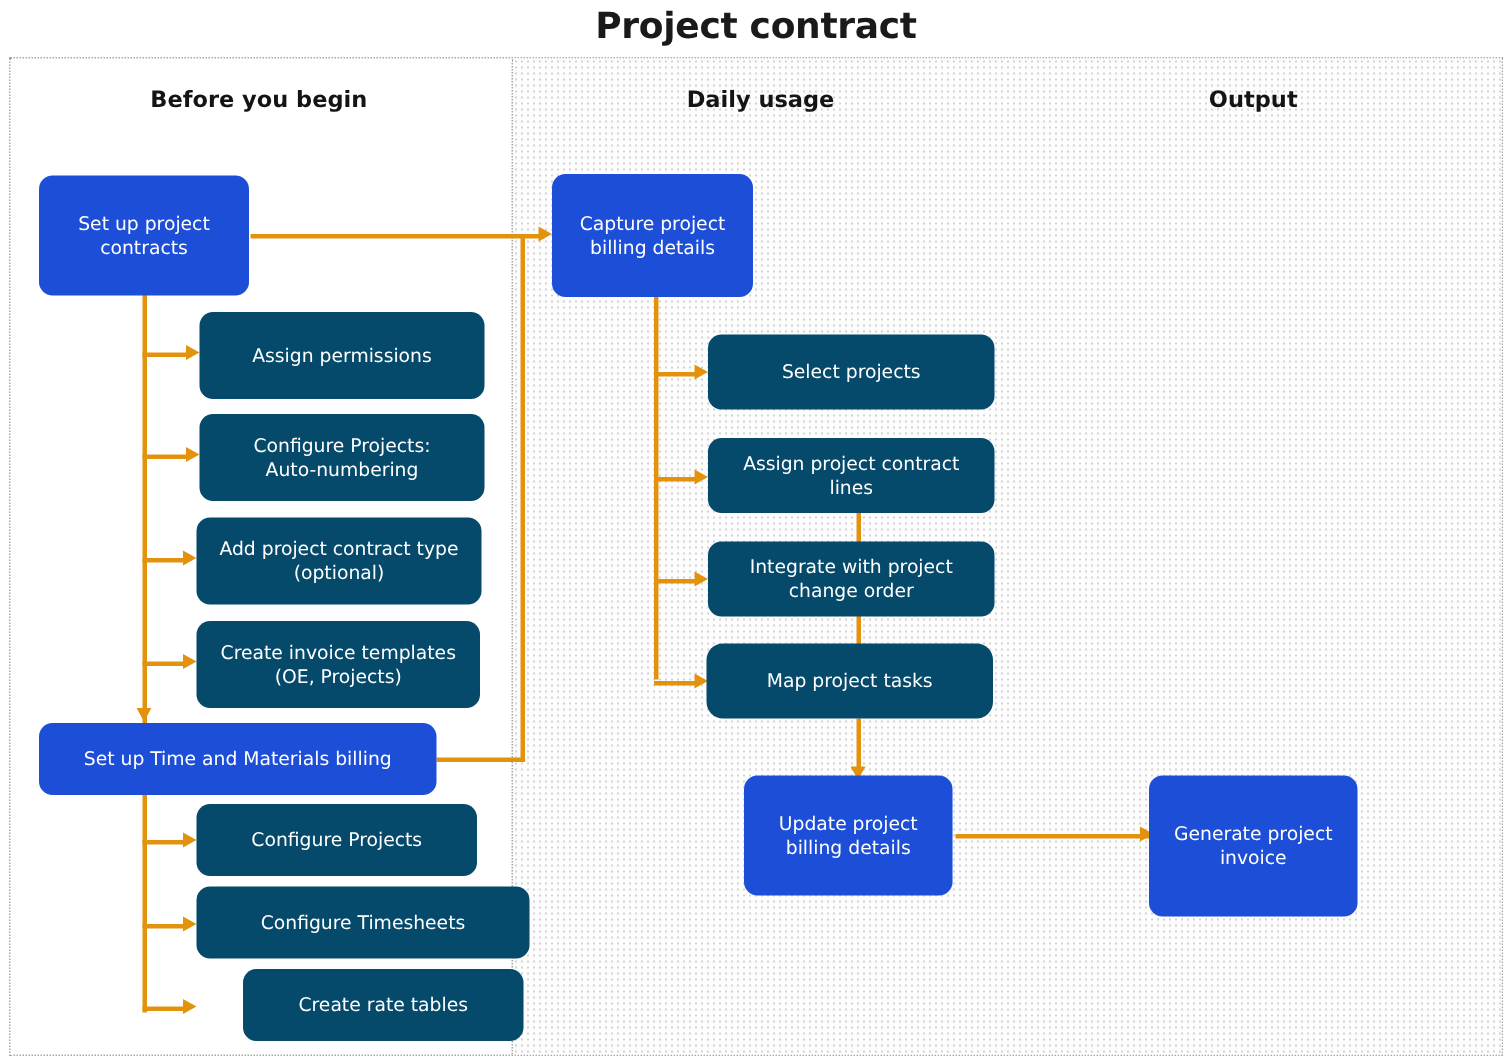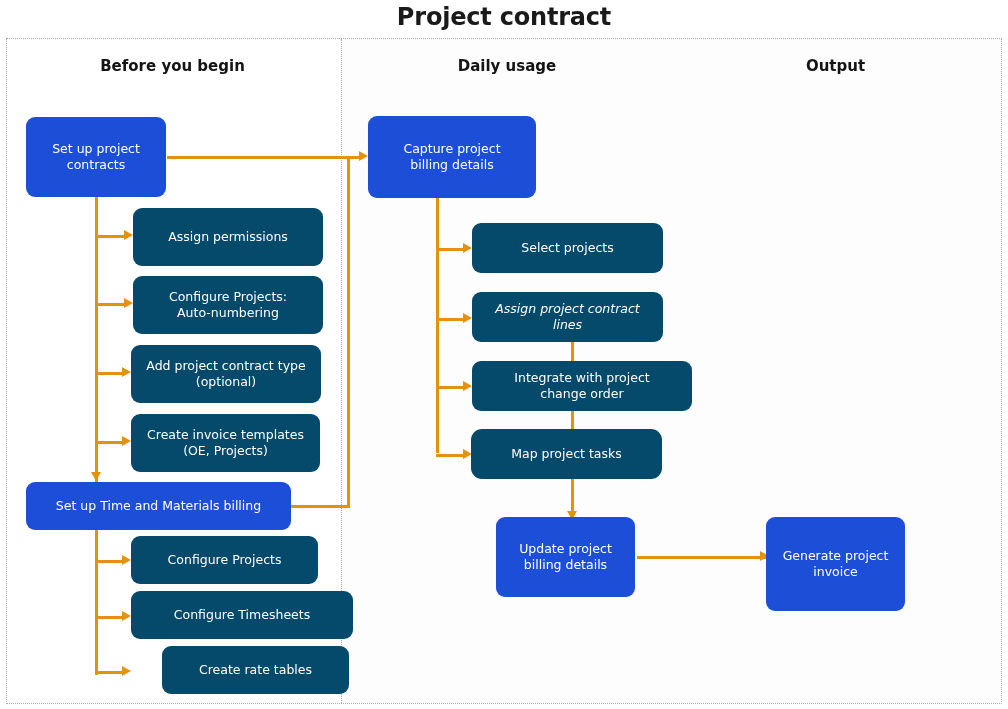--- a/index.html
+++ b/index.html
@@ -203,29 +203,29 @@
 (OE, Projects)</div>
 
     <div class="node green" style="left:19px; top:443px; width:265px; height:48px;">Set up Time and Materials billing</div>
 
     <div class="node blue" style="left:124px; top:497px; width:187px; height:48px;">Configure Projects</div>
 
     <div class="node blue" style="left:124px; top:552px; width:222px; height:48px;">Configure Timesheets</div>
 
     <div class="node blue" style="left:124px; top:607px; width:187px; height:48px;margin-left:31px;">Create rate tables</div>
 
-    <div class="node green" style="left:361px; top:77px; width:168px; height:82px;">Capture project
+    <div class="node green" style="left:361px; top:77px; width:134px; height:82px;">Capture project
 billing details</div>
 
     <div class="node blue" style="left:465px; top:184px; width:191px; height:50px;">Select projects</div>
 
-    <div class="node blue" style="left:465px; top:253px; width:191px; height:50px;font-style:italic;">Assign project contract
+    <div class="node blue" style="left:465px; top:253px; width:191px; height:50px;">Assign project contract
 lines</div>
 
-    <div class="node blue" style="left:465px; top:322px; width:220px; height:50px;">Integrate with project
+    <div class="node blue" style="left:465px; top:322px; width:191px; height:50px;">Integrate with project
 change order</div>
 
     <div class="node blue" style="left:464px; top:390px; width:191px; height:50px;border-radius:11px;">Map project tasks</div>
 
     <div class="node green" style="left:489px; top:478px; width:139px; height:80px;">Update project
 billing details</div>
 
     <div class="node green" style="left:759px; top:478px; width:139px; height:94px;">Generate project
 invoice</div>
 

